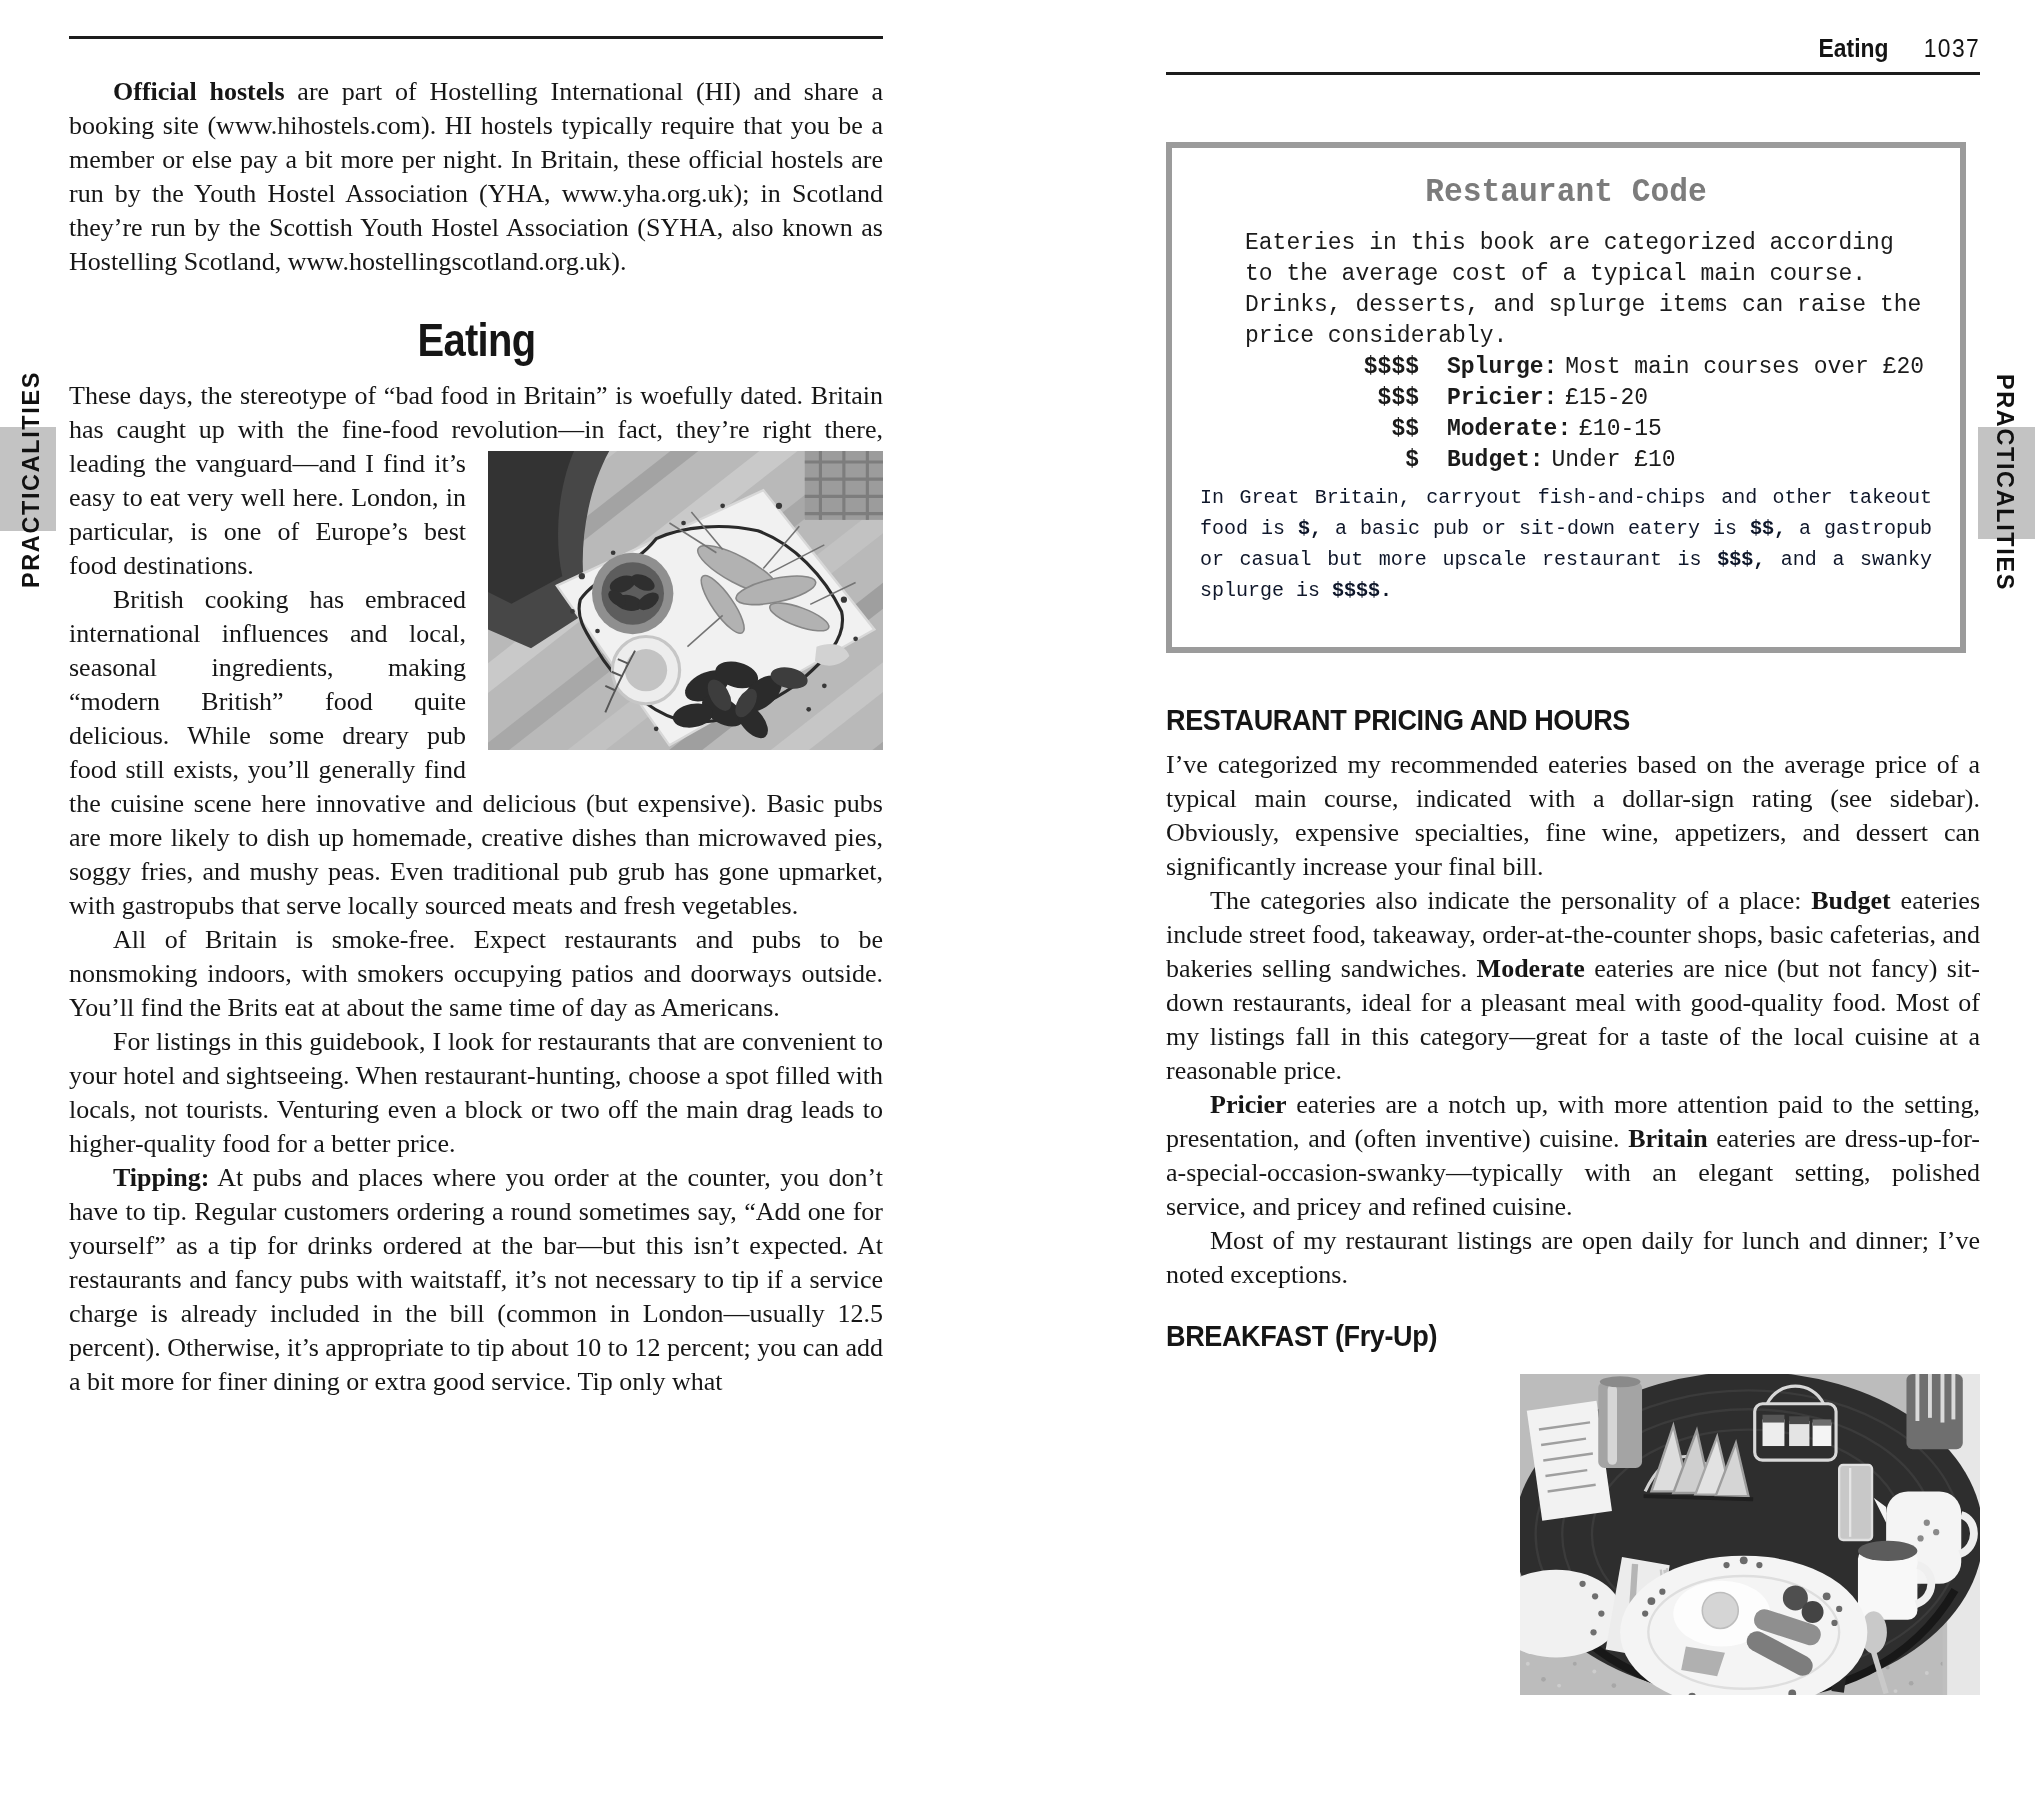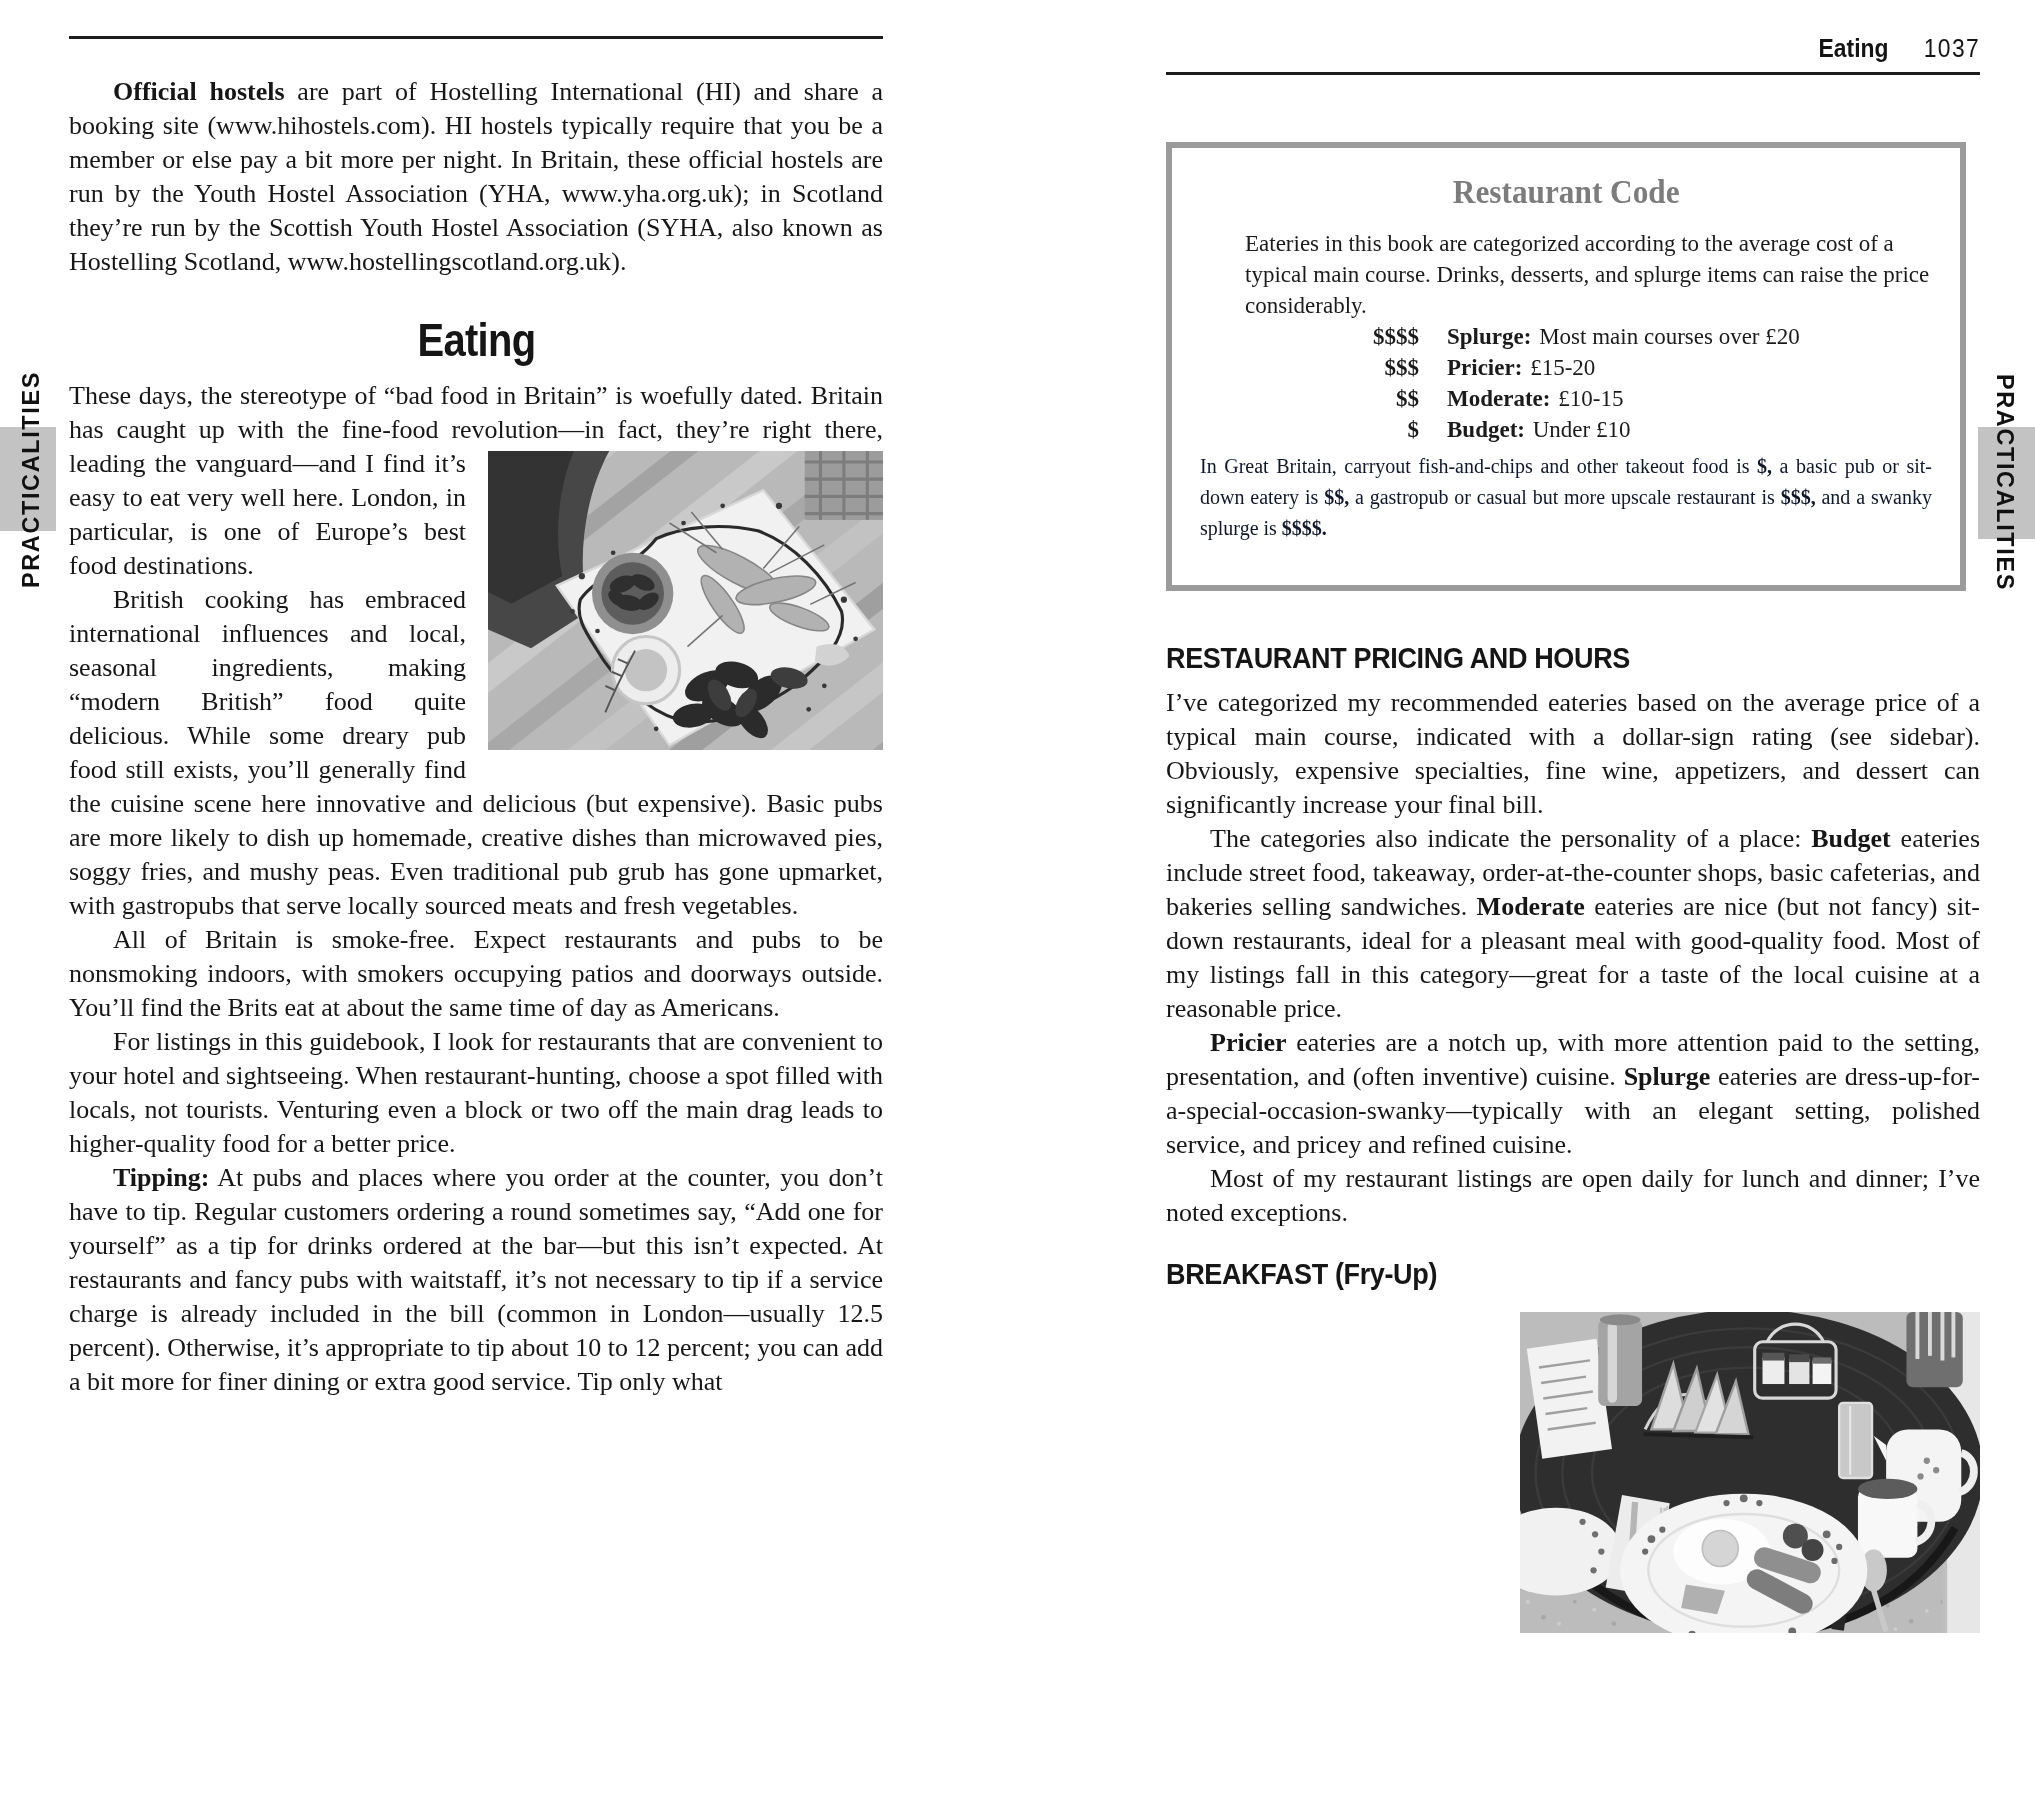--- a/index.html
+++ b/index.html
@@ -47,21 +47,21 @@
   .section-heading .inner{display:inline-block;transform:scaleX(0.9);transform-origin:left bottom;}
 
   
   .float-seafood{float:right;width:395px;height:299px;margin:4.7px 0 12.5px 22px;}
   .float-breakfast{float:right;width:460px;height:321px;margin:9.4px 0 7.8px 25px;}
   .float-seafood svg,.float-breakfast svg{display:block;width:100%;height:100%;}
 
   
   .code-box{
     border:6.3px solid #9b9b9b;margin:67px 14px 50px 0;padding:20.4px 28px 41px 28px;
-    font-family:Liberation Serif, serif;background:#ffffff;
+    font-family:Liberation Mono, monospace;background:#ffffff;
   }
   .code-title{font-size:34px;font-weight:bold;color:#7c7c7c;text-align:center;margin:4.7px 0 17px 0;}
   .code-title .inner{display:inline-block;transform:scaleX(0.92);transform-origin:center bottom;}
   .code-intro{font-size:23px;line-height:31px;color:#1b1b1b;text-align:left;margin-left:45px;}
   .tier-row{display:flex;font-size:23px;line-height:31px;color:#1b1b1b;}
   .tier-symbol{width:219px;text-align:right;font-weight:bold;flex:none;}
   .tier-text{margin-left:28px;}
   .tier-label{font-weight:bold;margin-right:7.8px;}
   .code-outro{font-size:20px;line-height:31px;color:#0f172a;text-align:justify;margin-top:6.3px;}
 
@@ -221,21 +221,21 @@
     <div class="code-outro"><span>In Great Britain, carryout fish-and-chips and other takeout food is </span><b>$,</b><span> a basic pub or sit-down eatery is </span><b>$$,</b><span> a gastropub or casual but more upscale restaurant is </span><b>$$$,</b><span> and a swanky splurge is </span><b>$$$$.</b></div>
   </div>
 
   <div class="body-copy" style="margin-top:0;">
 
     <div class="section-heading">
       <span class="inner">RESTAURANT PRICING AND HOURS</span>
     </div>
     <p>I’ve categorized my recommended eateries based on the average price of a typical main course, indicated with a dollar-sign rating (see sidebar). Obviously, expensive specialties, fine wine, appetizers, and dessert can significantly increase your final bill.</p>
     <p class="ind"><span>The categories also indicate the personality of a place: </span><b>Budget</b><span> eateries include street food, takeaway, order-at-the-counter shops, basic cafeterias, and bakeries selling sandwiches. </span><b>Moderate</b><span> eateries are nice (but not fancy) sit-down restaurants, ideal for a pleasant meal with good-quality food. Most of my listings fall in this category—great for a taste of the local cuisine at a reasonable price.</span></p>
-    <p class="ind"><b>Pricier</b><span> eateries are a notch up, with more attention paid to the setting, presentation, and (often inventive) cuisine. </span><b>Splurge</b><span> eateries are dress-up-for-a-special-occasion-swanky—typically with an elegant setting, polished service, and pricey and refined cuisine.</span></p>
+    <p class="ind"><b>Pricier</b><span> eateries are a notch up, with more attention paid to the setting, presentation, and (often inventive) cuisine. </span><b>Britain</b><span> eateries are dress-up-for-a-special-occasion-swanky—typically with an elegant setting, polished service, and pricey and refined cuisine.</span></p>
     <p class="ind">Most of my restaurant listings are open daily for lunch and dinner; I’ve noted exceptions.</p>
 
     <div class="section-heading">
       <span class="inner">BREAKFAST (Fry-Up)</span>
     </div>
     <p><span class="float-breakfast">
           <svg viewBox="0 0 588 410" preserveAspectRatio="none" role="img" aria-label="Traditional fry-up breakfast set on a round table">
       <rect width="588" height="410" fill="#bcbcbc"></rect>
       <g fill="#a7a7a7">
         <circle cx="30" cy="390" r="3"></circle>

